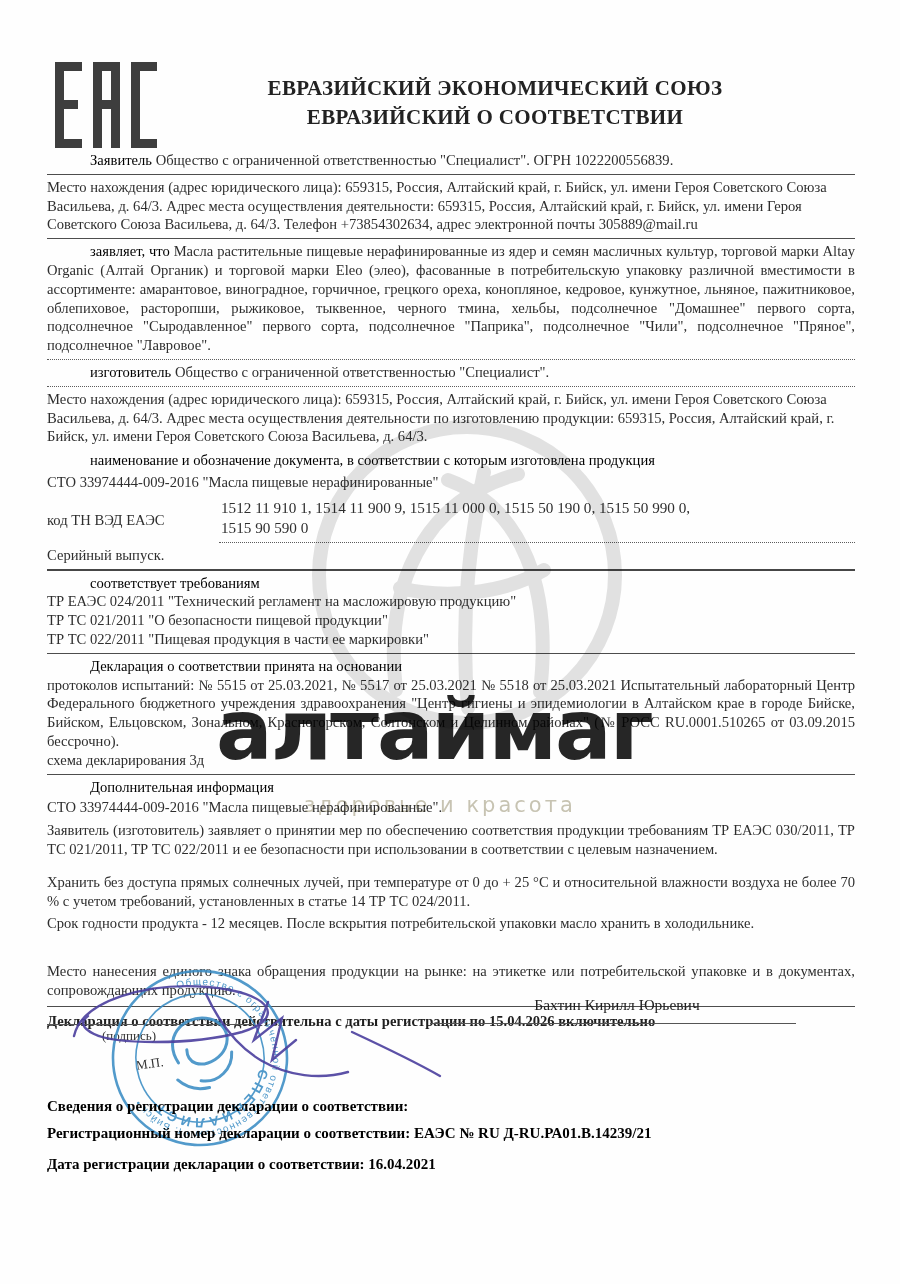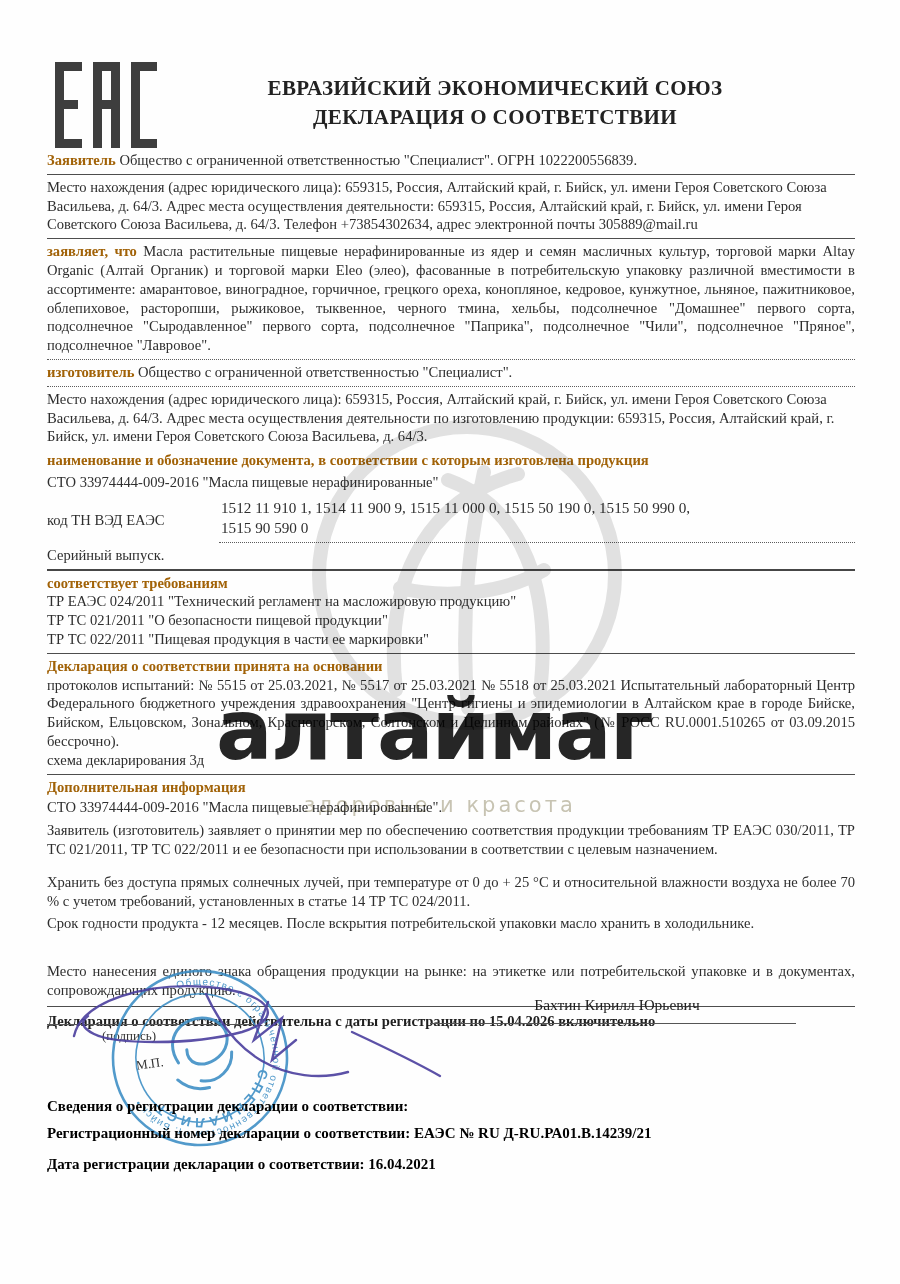--- a/index.html
+++ b/index.html
@@ -11,21 +11,21 @@
   .titles{position:absolute;left:185px;top:74px;width:620px;text-align:center;
           font-weight:bold;font-size:21px;line-height:29px;letter-spacing:.4px;color:#222;}
 
   
   .content{position:absolute;left:47px;top:148px;width:808px;font-size:14.6px;line-height:18.8px;}
   .sec{padding:3px 0 4px 0;}
   .rule{border-bottom:1.3px solid #4d4d4d;}
   .rule2{border-bottom:2px solid #464646;}
   .dotted{border-bottom:1px dotted #5c5c5c;}
   .just{text-align:justify;}
-  .lbl{font-weight:bold;color:#a16207;}
+  .lbl{font-weight:normal;color:#000000;margin-left:43px;}
 
   .tnved{display:flex;align-items:center;padding:4px 0 0 0;}
   .tnved .tl{width:172px;flex:0 0 172px;}
   .tnved .codes{flex:1;border-bottom:1px dotted #5c5c5c;padding:0 0 4px 2px;font-size:15.2px;line-height:20px;}
 
   .validity{padding:5px 0 4px 0;font-weight:bold;color:#1f1f1f;}
 
   
   .wm{position:absolute;left:0;top:0;width:900px;height:1284px;pointer-events:none;mix-blend-mode:multiply;}
   .wm-logo{position:absolute;left:300px;top:408px;opacity:.5;}
@@ -72,21 +72,21 @@
 
         <rect x="76" y="0" width="9" height="86"></rect>
           <rect x="85" y="0" width="17" height="9"></rect>
         <rect x="85" y="77" width="17" height="9"></rect>
       </g>
     </svg>
   </div>
 
   <div class="titles">
     <div>ЕВРАЗИЙСКИЙ ЭКОНОМИЧЕСКИЙ СОЮЗ</div>
-    <div>ДЕКЛАРАЦИЯ О СООТВЕТСТВИИ</div>
+    <div>ЕВРАЗИЙСКИЙ О СООТВЕТСТВИИ</div>
   </div>
 
   <div class="content">
 
     <div class="sec rule">
       <span class="lbl">Заявитель</span>
       <span>Общество с ограниченной ответственностью "Специалист". ОГРН 1022200556839.</span>
     </div>
 
     <div class="sec rule">Место нахождения (адрес юридического лица): 659315, Россия, Алтайский край, г. Бийск, ул. имени Героя Советского Союза Васильева, д. 64/3. Адрес места осуществления деятельности: 659315, Россия, Алтайский край, г. Бийск, ул. имени Героя Советского Союза Васильева, д. 64/3. Телефон +73854302634, адрес электронной почты 305889@mail.ru</div>

